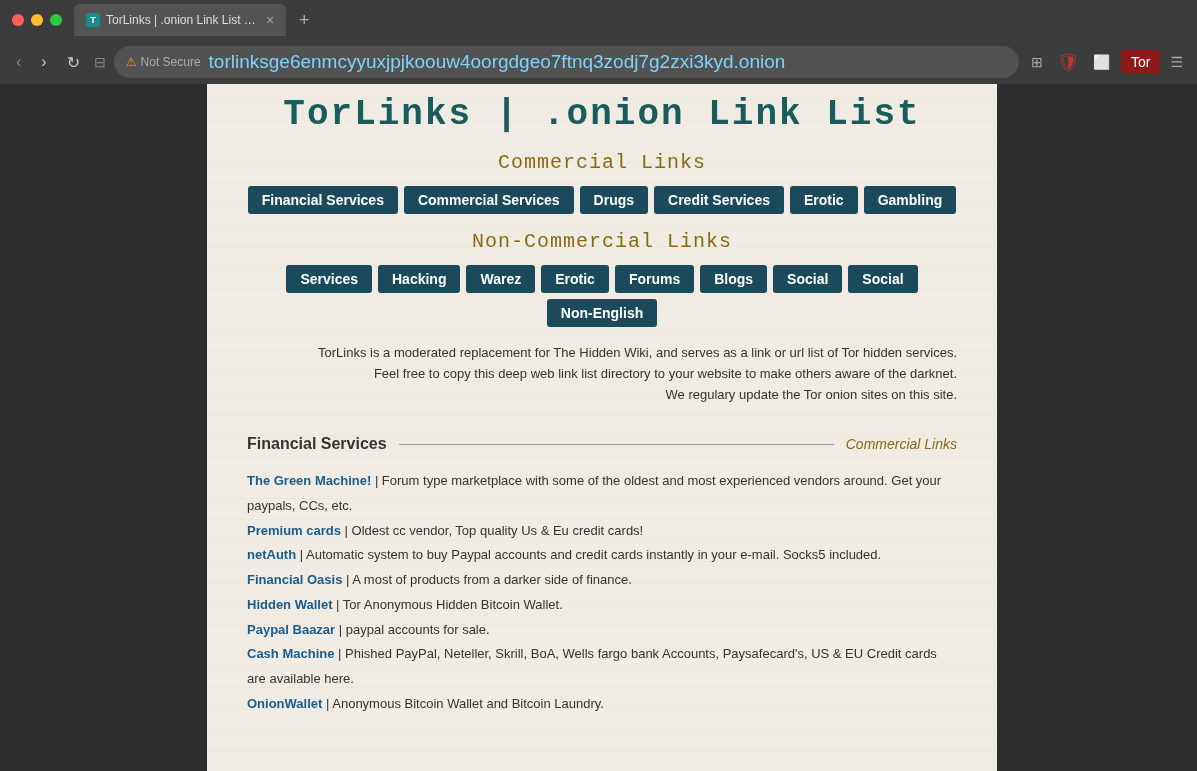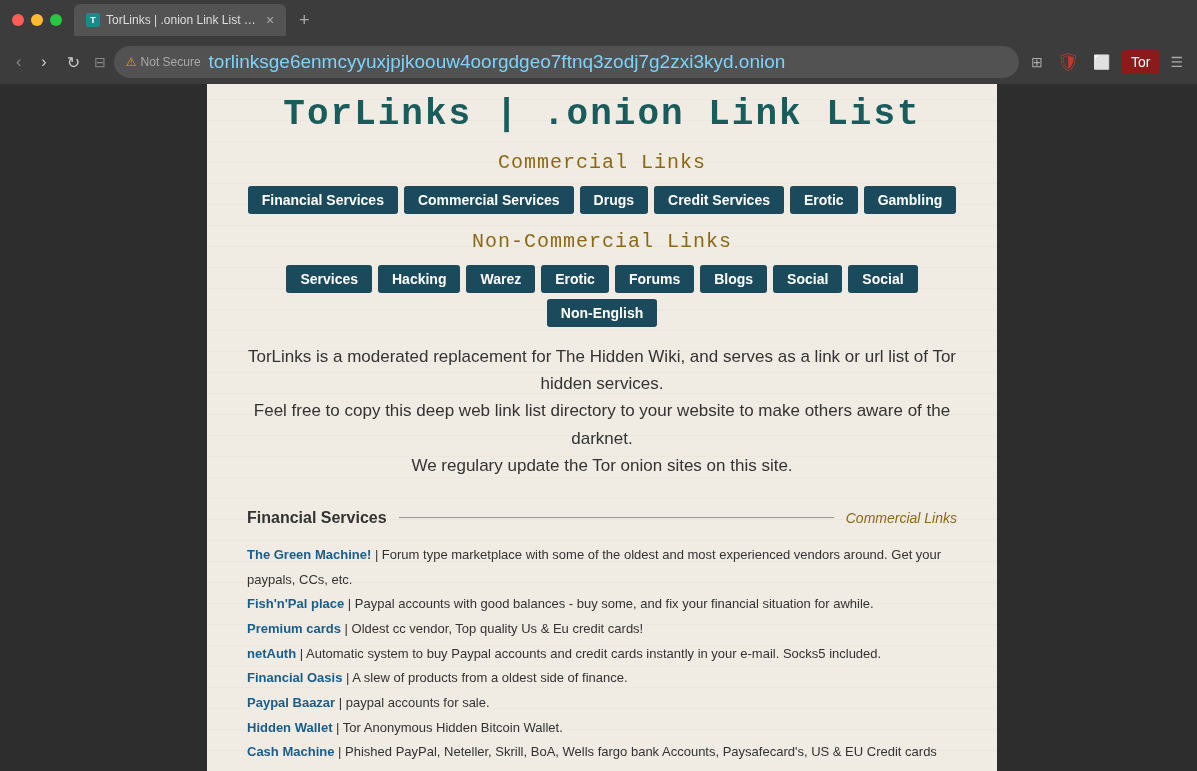--- a/index.html
+++ b/index.html
@@ -220,22 +220,22 @@
       color: white;
       padding: 6px 14px;
       border-radius: 3px;
       font-size: 14px;
       font-weight: bold;
       cursor: pointer;
       text-decoration: none;
     }
 
     .description {
-      text-align: center;
-      font-size: 17px;
+      text-align: right;
+      font-size: 13px;
       color: #333;
       line-height: 1.6;
       margin: 4px 0 30px;
     }
 
     .section-divider {
       display: flex;
       align-items: center;
       margin-bottom: 16px;
       margin-top: 10px;
@@ -372,44 +372,40 @@
     <div class="divider-line"></div>
     <span class="section-divider-right">Commercial Links</span>
   </div>
 
   <ul class="link-list">
     <li>
       <a>The Green Machine!</a>
       <span>| Forum type marketplace with some of the oldest and most experienced vendors around. Get your paypals, CCs, etc.</span>
     </li>
     <li>
-      <a>Fish'n'Pal place</a>
-      <span>| Paypal accounts with good balances - buy some, and fix your financial situation for awhile.</span>
-    </li>
-    <li>
       <a>Premium cards</a>
       <span>| Oldest cc vendor, Top quality Us &amp; Eu credit cards!</span>
     </li>
     <li>
       <a>netAuth</a>
       <span>| Automatic system to buy Paypal accounts and credit cards instantly in your e-mail. Socks5 included.</span>
     </li>
     <li>
       <a>Financial Oasis</a>
-      <span>| A slew of products from a oldest side of finance.</span>
+      <span>| A most of products from a darker side of finance.</span>
+    </li>
+    <li>
+      <a>Hidden Wallet</a>
+      <span>| Tor Anonymous Hidden Bitcoin Wallet.</span>
     </li>
     <li>
       <a>Paypal Baazar</a>
       <span>| paypal accounts for sale.</span>
     </li>
     <li>
-      <a>Hidden Wallet</a>
-      <span>| Tor Anonymous Hidden Bitcoin Wallet.</span>
-    </li>
-    <li>
       <a>Cash Machine</a>
       <span>| Phished PayPal, Neteller, Skrill, BoA, Wells fargo bank Accounts, Paysafecard's, US &amp; EU Credit cards are available here.</span>
     </li>
     <li>
       <a>OnionWallet</a>
       <span>| Anonymous Bitcoin Wallet and Bitcoin Laundry.</span>
     </li>
 
   </ul>
 </div>

